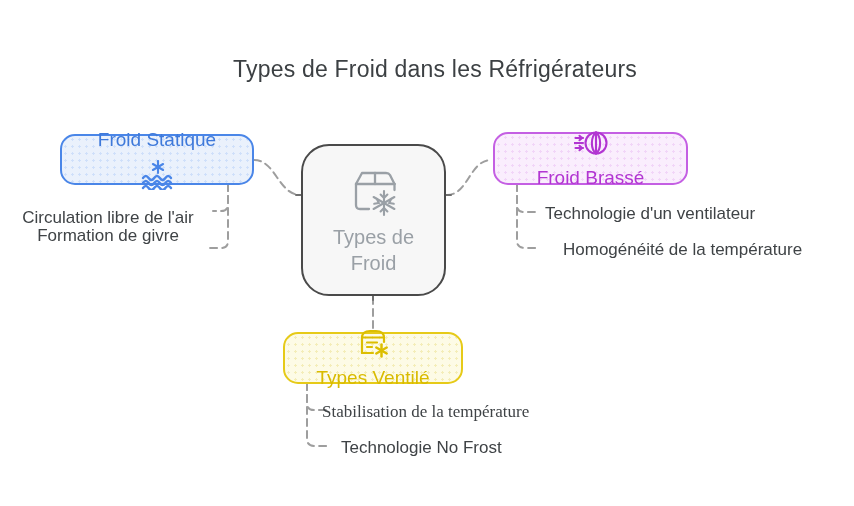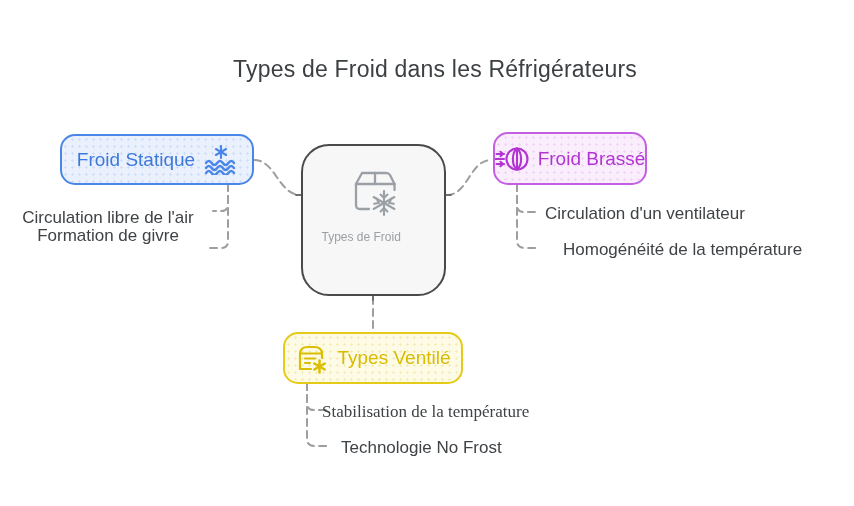--- a/index.html
+++ b/index.html
@@ -20,32 +20,33 @@
   svg.connectors{
     position:absolute;left:0;top:0;width:854px;height:506px;
     pointer-events:none;
   }
   .pill{
     position:absolute;
     display:flex;align-items:center;justify-content:center;gap:9px;
     border-radius:15px;
     box-sizing:border-box;
     cursor:default;
+    flex-direction:column;
   }
   .pill-label{font-size:19px;font-weight:500;white-space:nowrap;}
   .pill-statique{
     left:60px;top:134px;width:194px;height:51px;
     background-color:#eaf1fc;
     background-image:radial-gradient(rgba(66,133,244,0.16) 1px, transparent 1.3px);
     background-size:7px 7px;
     border:2px solid #4a86e8;
     color:#3e79da;
   }
   .pill-brasse{
-    left:493px;top:132px;width:154px;height:53px;
+    left:493px;top:132px;width:195px;height:53px;
     background-color:#faeefd;
     background-image:radial-gradient(rgba(194,80,222,0.16) 1px, transparent 1.3px);
     background-size:7px 7px;
     border:2px solid #c45fe3;
     color:#b235d2;
   }
   .pill-ventile{
     left:283px;top:332px;width:180px;height:52px;
     background-color:#fdfbe6;
     background-image:radial-gradient(rgba(210,180,0,0.2) 1px, transparent 1.3px);
@@ -56,22 +57,22 @@
   .center-node{
     position:absolute;left:301px;top:144px;width:145px;height:152px;
     box-sizing:border-box;
     background:#f7f7f7;
     border:2.5px solid #4a4a4a;
     border-radius:28px;
     display:flex;flex-direction:column;align-items:center;
     padding-top:16px;
   }
   .center-label{
-    width:104px;
-    font-size:12px;line-height:26px;color:#9aa0a6;
+    width:104px;text-align:center;
+    font-size:20px;line-height:26px;color:#9aa0a6;
     margin-top:4px;
   }
   .sub{
     position:absolute;
     font-size:17px;color:#3f4346;line-height:23px;
     white-space:nowrap;
   }
   .sub-wrap{white-space:normal;text-align:center;margin-top:16px;}
   .sub-s1{left:14px;top:190px;width:188px;}
   .sub-s2{left:14px;top:224px;width:188px;text-align:center;}
@@ -175,18 +176,18 @@
         <path d="M24.5 17.5 V29.5"></path>
         <path d="M19.3 20.5 L29.7 26.5"></path>
         <path d="M29.7 20.5 L19.3 26.5"></path>
       </g>
     </svg>
     <span class="pill-label">Types Ventilé</span>
   </div>
 
   <div class="sub sub-wrap sub-s1">Circulation libre de l'air</div>
   <div class="sub sub-s2">Formation de givre</div>
-  <div class="sub sub-b1">Circulation d'un ventilateur</div>
+  <div class="sub sub-b1">Technologie d'un ventilateur</div>
   <div class="sub sub-b2">Homogénéité de la température</div>
   <div class="sub sub-v1">Stabilisation de la température</div>
   <div class="sub sub-v2">Technologie No Frost</div>
 
 </div>
 
 </body></html>

